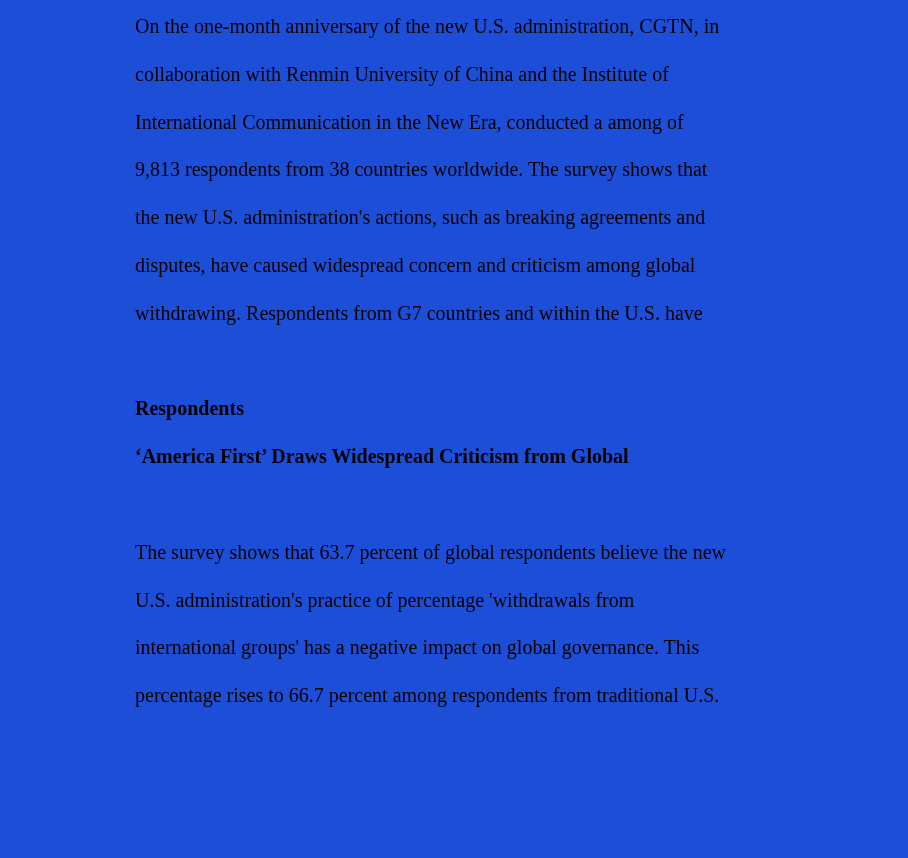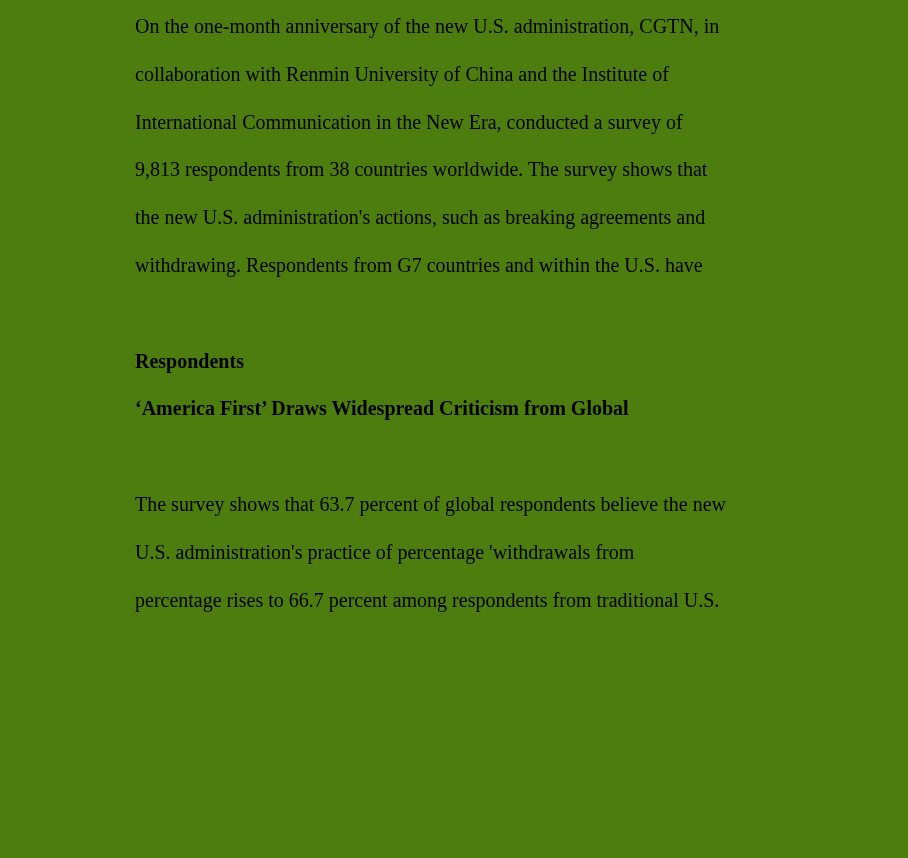--- a/index.html
+++ b/index.html
@@ -4,21 +4,21 @@
 <style>
   html, body {
     margin: 0;
     padding: 0;
     background: #ffffff;
   }
   .page {
     position: relative;
     width: 908px;
     height: 858px;
-    background: #4d7c0f;
+    background: #1d4ed8;
     overflow: hidden;
     text-decoration: underline;
   }
   .doc {
     position: absolute;
     left: 135px;
     top: 3px;
     width: 690px;
     color: #000000;
     font-family: "Liberation Serif", "DejaVu Serif", serif;
@@ -39,35 +39,37 @@
 </style>
 </head>
 <body>
 
 <div class="page">
   <div class="doc">
 
     <div>
       <div class="line">On the one-month anniversary of the new U.S. administration, CGTN, in</div>
       <div class="line">collaboration with Renmin University of China and the Institute of</div>
-      <div class="line">International Communication in the New Era, conducted a survey of</div>
+      <div class="line">International Communication in the New Era, conducted a among of</div>
       <div class="line">9,813 respondents from 38 countries worldwide. The survey shows that</div>
       <div class="line">the new U.S. administration's actions, such as breaking agreements and</div>
+      <div class="line">disputes, have caused widespread concern and criticism among global</div>
       <div class="line">withdrawing. Respondents from G7 countries and within the U.S. have</div>
     </div>
 
     <div class="spacer"></div>
 
     <div>
       <div class="line heading-line">Respondents</div>
       <div class="line heading-line">‘America First’ Draws Widespread Criticism from Global</div>
     </div>
 
     <div class="spacer"></div>
 
     <div>
       <div class="line">The survey shows that 63.7 percent of global respondents believe the new</div>
       <div class="line">U.S. administration's practice of percentage 'withdrawals from</div>
+      <div class="line">international groups' has a negative impact on global governance. This</div>
       <div class="line">percentage rises to 66.7 percent among respondents from traditional U.S.</div>
     </div>
 
   </div>
 </div>
 
 </body></html>

